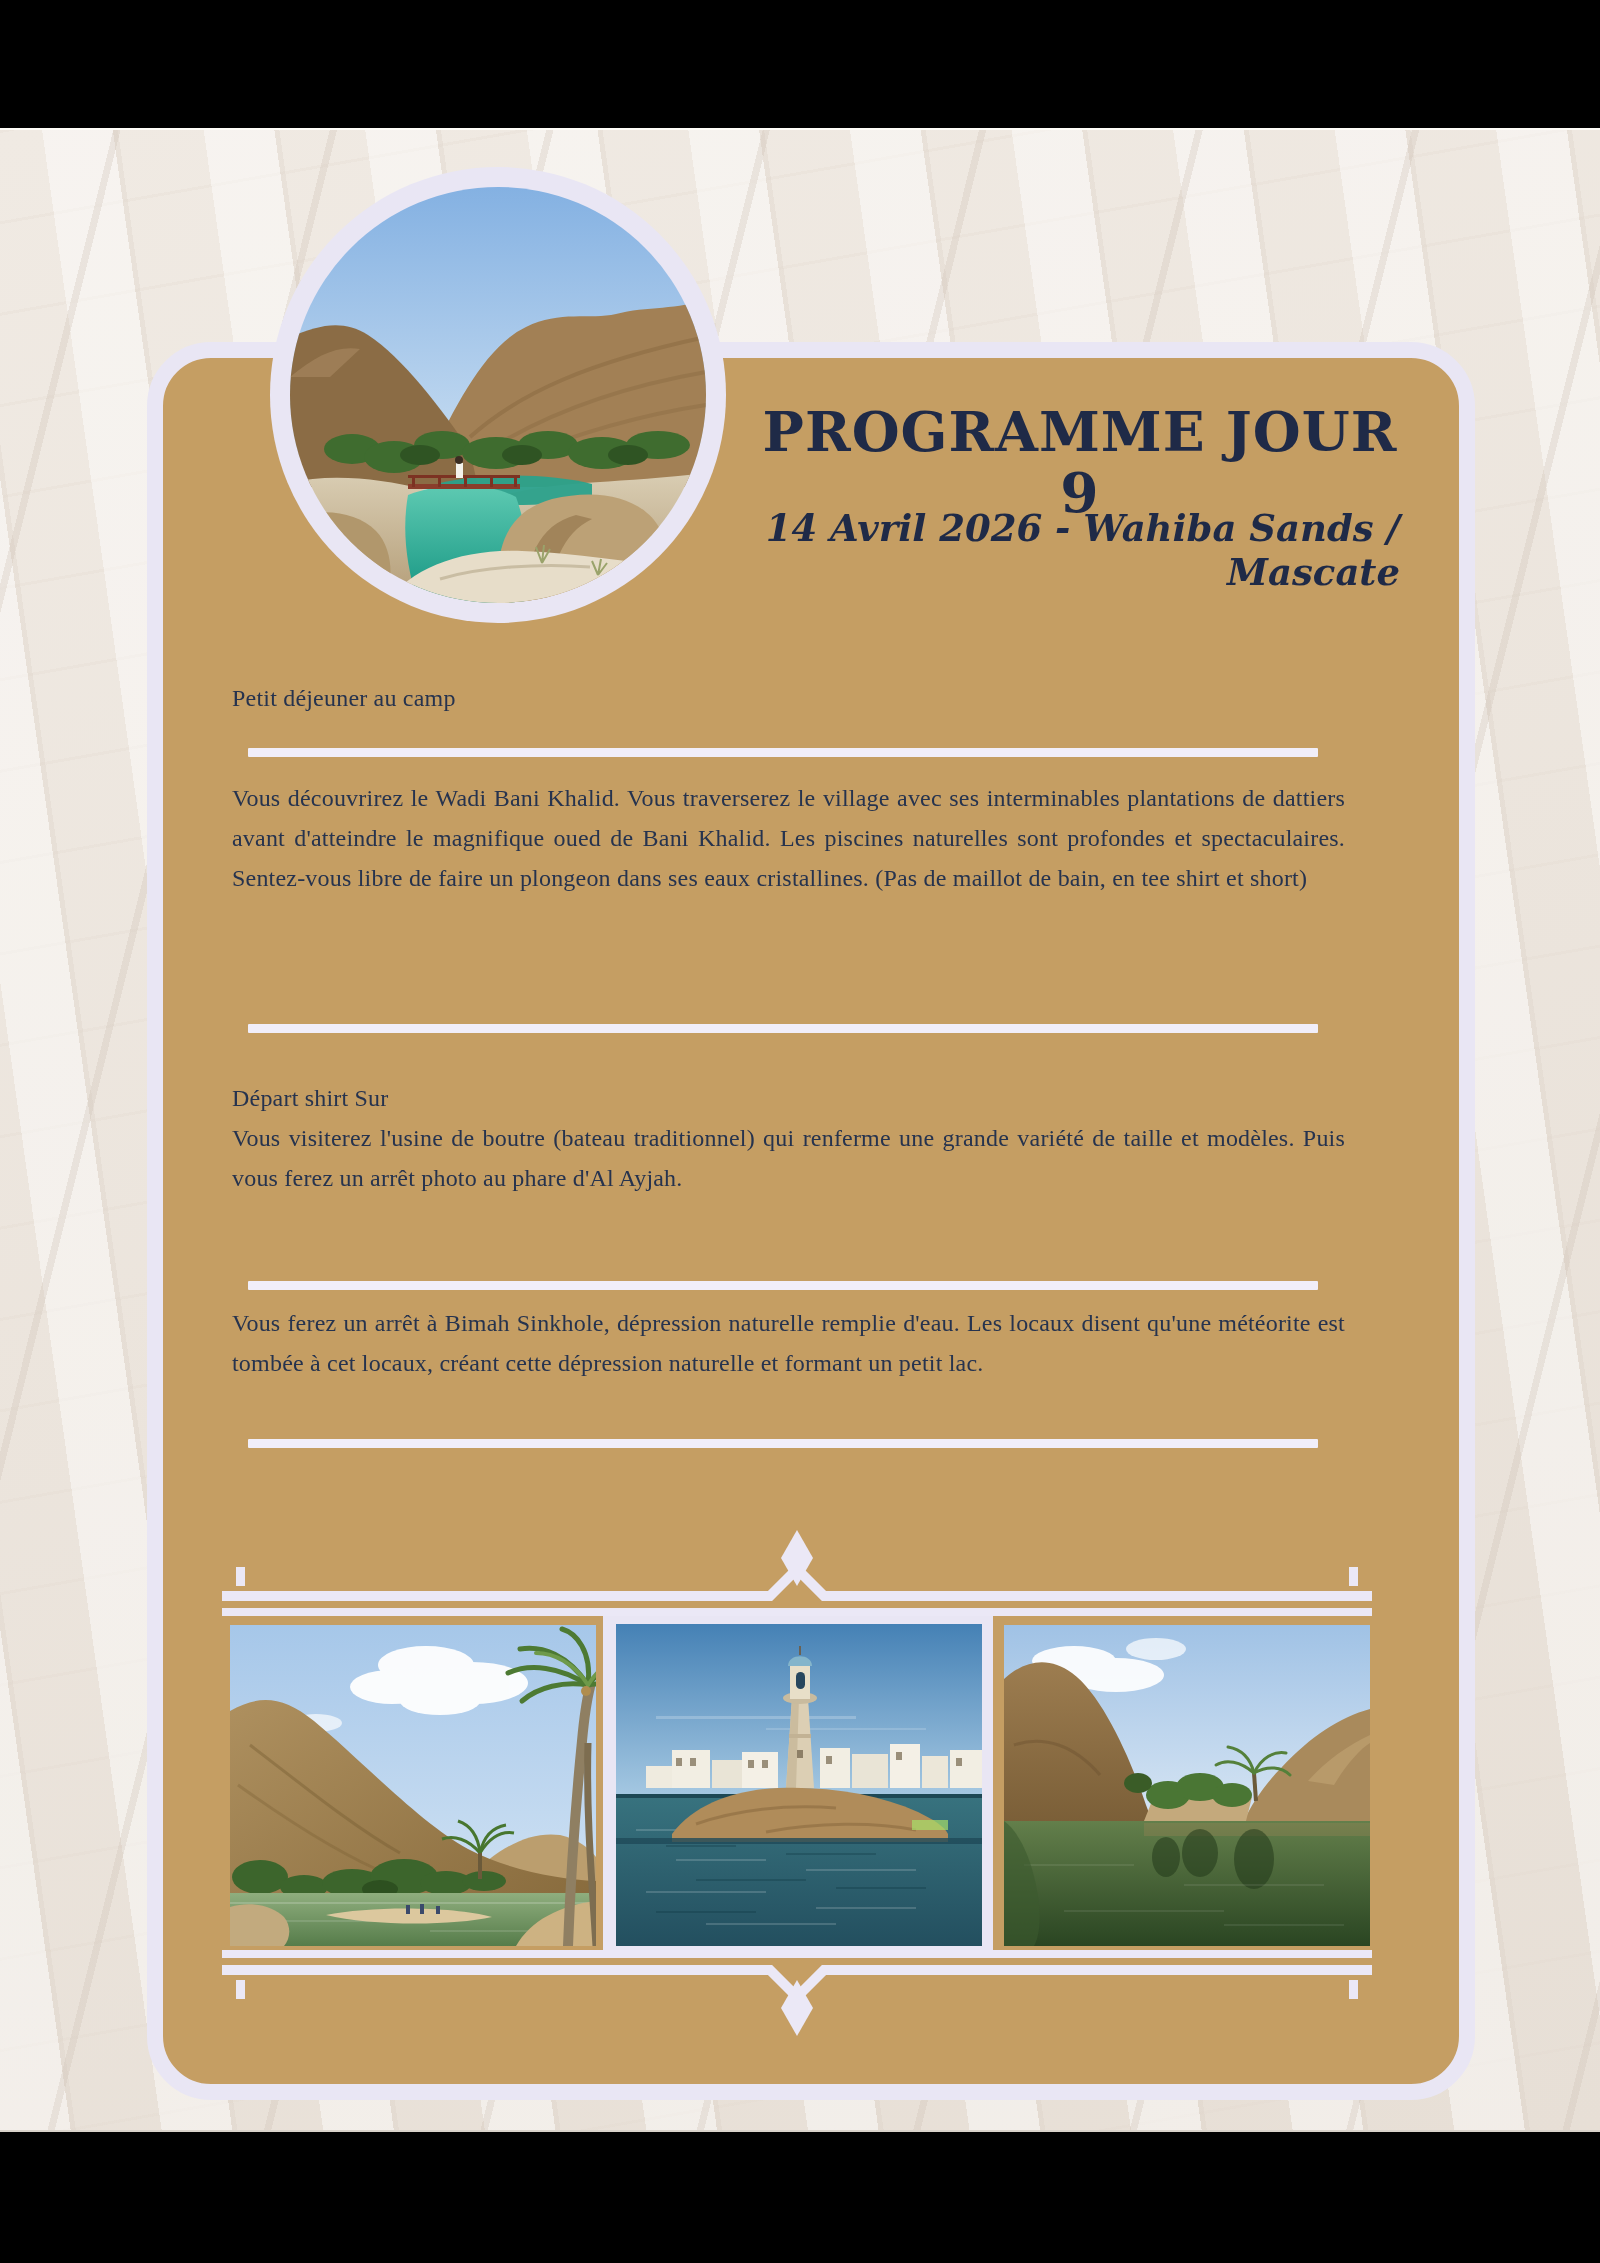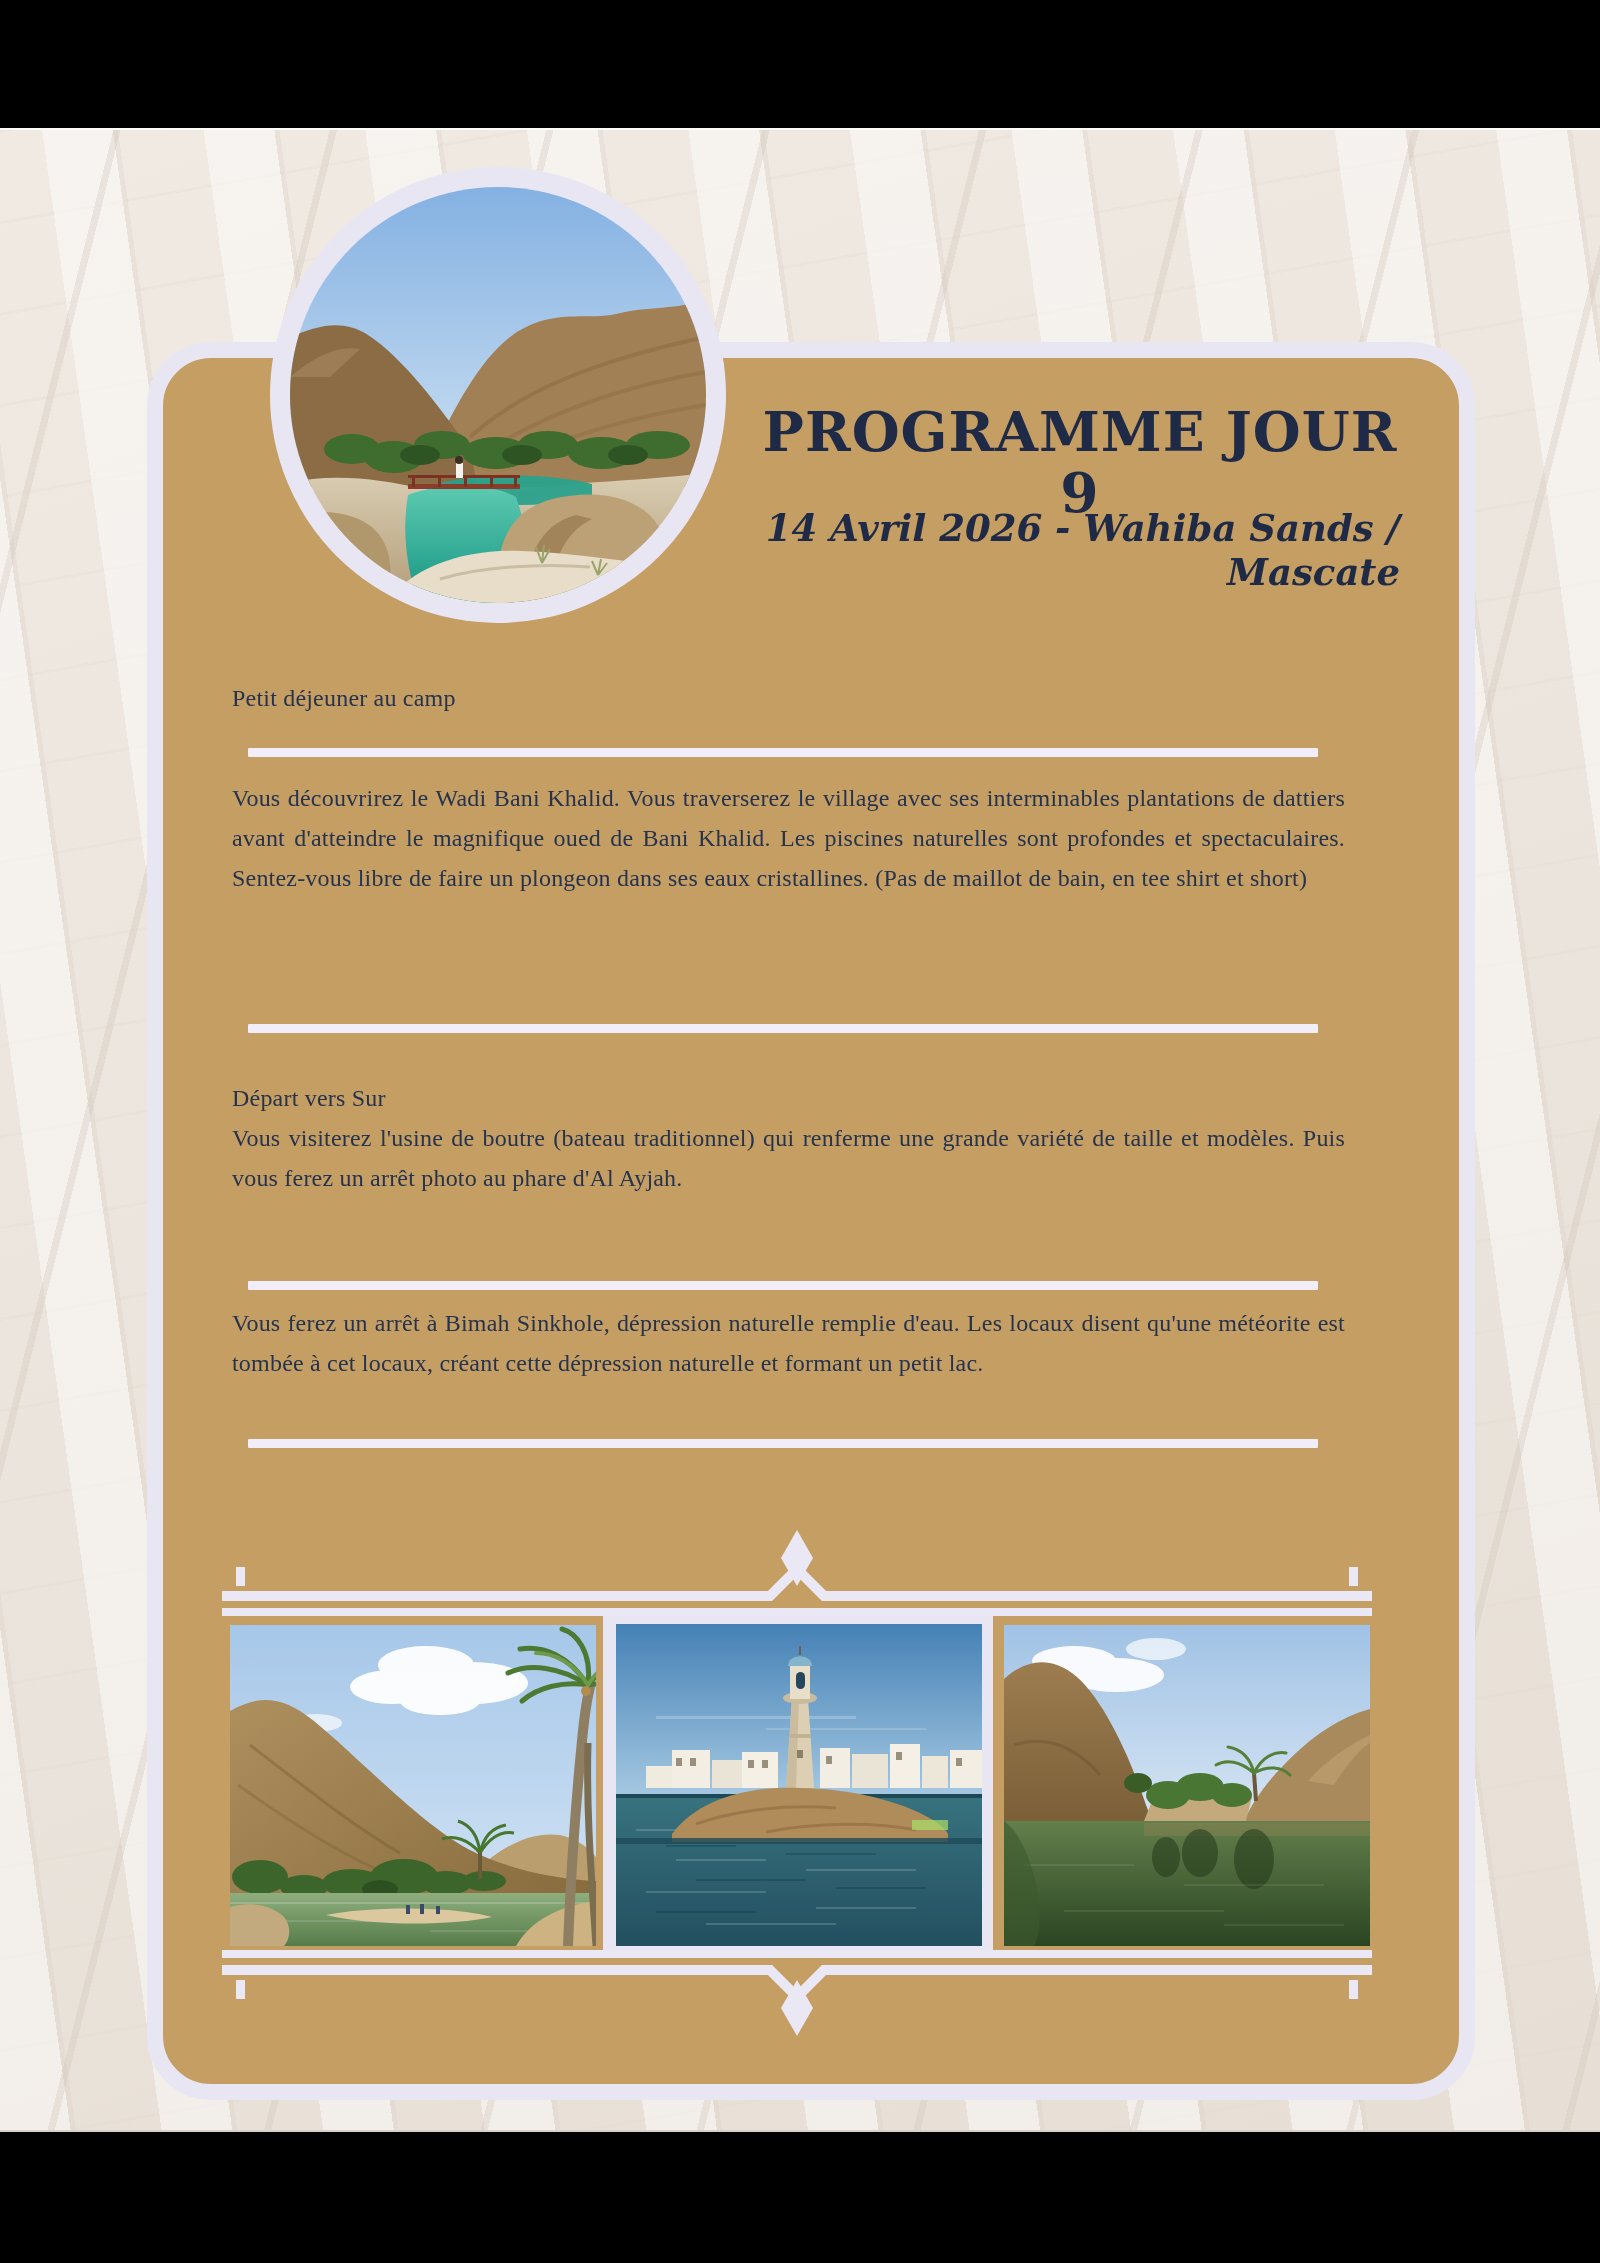--- a/index.html
+++ b/index.html
@@ -129,21 +129,21 @@
 
   <div class="abs title">PROGRAMME JOUR 9</div>
   <div class="abs date">14 Avril 2026 - Wahiba Sands / Mascate</div>
 
   <div class="abs copy single" style="top:678px;">Petit déjeuner au camp</div>
   <div class="abs rule" style="top:748px;"></div>
 
   <div class="abs copy" style="top:778px;">Vous découvrirez le Wadi Bani Khalid. Vous traverserez le village avec ses interminables plantations de dattiers avant d'atteindre le magnifique oued de Bani Khalid. Les piscines naturelles sont profondes et spectaculaires. Sentez-vous libre de faire un plongeon dans ses eaux cristallines. (Pas de maillot de bain, en tee shirt et short)</div>
   <div class="abs rule" style="top:1024px;"></div>
 
-  <div class="abs copy single" style="top:1078px;">Départ vers Sur</div>
+  <div class="abs copy single" style="top:1078px;">Départ shirt Sur</div>
   <div class="abs copy" style="top:1118px;">Vous visiterez l'usine de boutre (bateau traditionnel) qui renferme une grande variété de taille et modèles. Puis vous ferez un arrêt photo au phare d'Al Ayjah.</div>
   <div class="abs rule" style="top:1281px;"></div>
 
   <div class="abs copy" style="top:1303px;">Vous ferez un arrêt à Bimah Sinkhole, dépression naturelle remplie d'eau. Les locaux disent qu'une météorite est tombée à cet locaux, créant cette dépression naturelle et formant un petit lac.</div>
   <div class="abs rule" style="top:1439px;"></div>
 
 
   <div class="abs midframe"></div>
 
   <svg class="abs ornament" style="top:1514px;" viewBox="0 0 1150 102">

